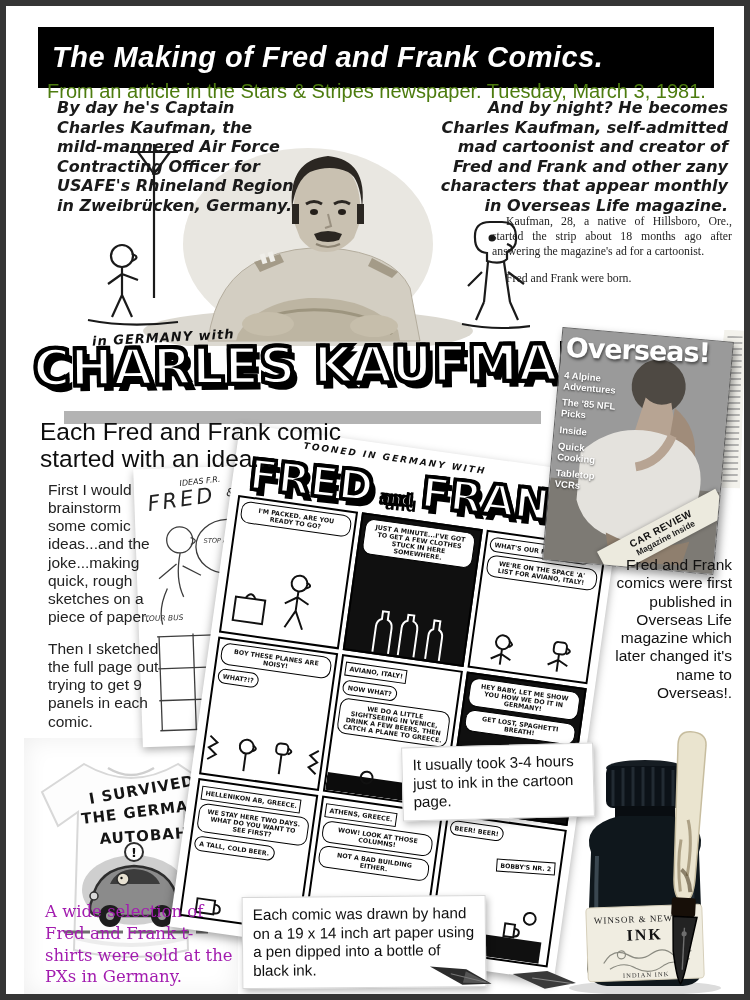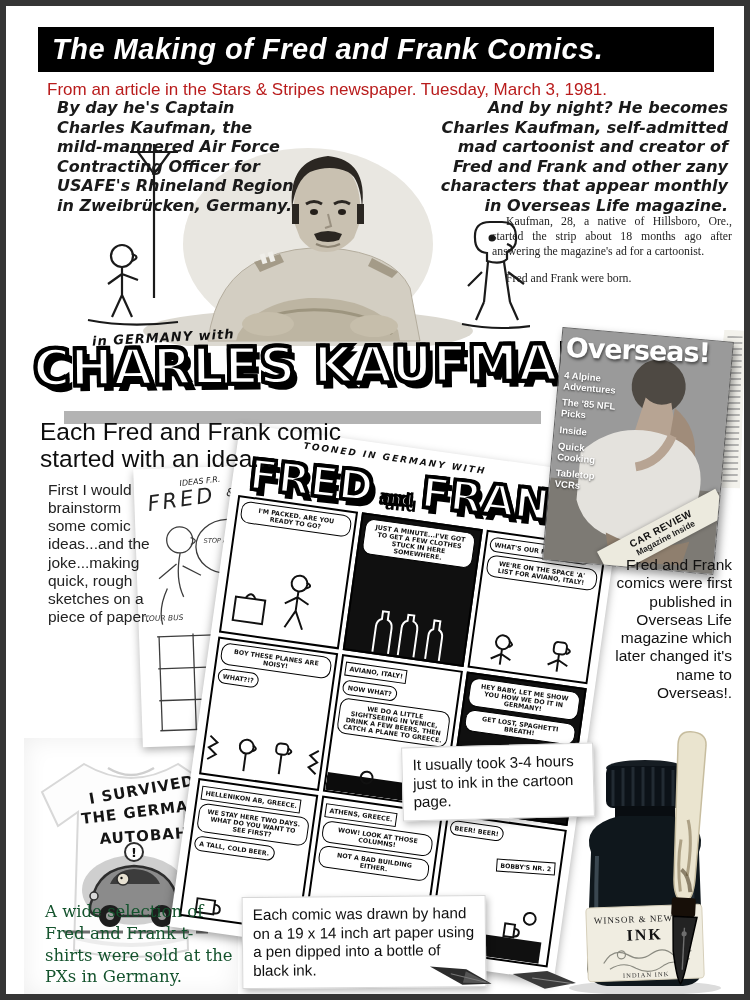--- a/index.html
+++ b/index.html
@@ -2,25 +2,25 @@
 <html><head>
 <meta charset="utf-8">
 <style>
   html,body{margin:0;padding:0;background:#888;}
   .page{position:relative;width:750px;height:1000px;background:#ffffff;overflow:hidden;
         font-family:"Liberation Sans",sans-serif;color:#111;}
   .frame{position:absolute;inset:0;border:6px solid #353535;z-index:60;pointer-events:none;}
   .abs{position:absolute;}
 
   
-  .header-bar{left:38px;top:27px;width:676px;height:45px;background:#000;z-index:5;
+  .header-bar{left:38px;top:27px;width:676px;height:61px;background:#000;z-index:5;
               display:flex;align-items:center;padding-left:14px;box-sizing:border-box;}
   .header-bar h1{margin:0;font-style:italic;font-weight:bold;font-size:29px;color:#fff;
                  font-family:"Liberation Sans",sans-serif;letter-spacing:.5px;}
-  .source-line{left:47px;top:80px;font-size:17px;color:#b91c1c;z-index:5;}
+  .source-line{left:47px;top:80px;font-size:20px;color:#4d7c0f;z-index:5;}
 
   .intro{font-family:"DejaVu Sans",sans-serif;font-style:italic;font-weight:600;
          font-size:16px;line-height:1.22;color:#1a1a1a;z-index:4;}
   .intro-left{left:57px;top:98px;width:245px;}
   .intro-right{left:428px;top:98px;width:300px;text-align:right;}
 
   
   .clipping{left:492px;top:202px;width:240px;font-family:"Liberation Serif",serif;
             font-size:11.8px;line-height:1.27;text-align:justify;color:#1d1d1d;z-index:3;}
   .clipping p{margin:12px 0 5px 0;text-indent:14px;}
@@ -97,21 +97,21 @@
   
   .note-box{background:#fff;border:1px solid #d7d7d7;box-shadow:2px 3px 7px rgba(0,0,0,.28);
             padding:8px 10px;font-size:15.2px;line-height:1.22;color:#111;z-index:9;box-sizing:border-box;}
   .ink-note{left:402px;top:745px;width:192px;transform:rotate(-1.5deg);}
   .draw-note{left:242px;top:896px;width:244px;transform:rotate(-0.5deg);}
 
   
   .tshirt-block{left:24px;top:738px;width:214px;height:258px;background:#fff;z-index:2;
                 box-shadow:inset 0 0 24px #ededed;}
   .tshirt-caption{left:45px;top:901px;width:195px;font-family:"DejaVu Serif","Liberation Serif",serif;
-                  font-size:16.5px;line-height:1.32;color:#14532d;z-index:9;}
+                  font-size:16.5px;line-height:1.32;color:#a21caf;z-index:9;}
 
   
   .ink-photo{z-index:8;}
   .nibs{z-index:10;}
 </style>
 </head>
 <body>
 
 <div class="page">
 
@@ -207,20 +207,21 @@
       <div class="l2">Magazine Inside</div>
     </div>
   </div>
 
   <div class="abs idea-heading">
     <div>Each Fred and Frank comic</div>
     <div>started with an idea...</div>
   </div>
   <div class="abs process">
     <p>First I would brainstorm some comic ideas...and the joke...making quick, rough sketches on a piece of paper.</p>
+    <p>Then I sketched the full page out trying to get 9 panels in each comic.</p>
   </div>
 
   <div class="abs sketch-page">
     <svg style="position:absolute;inset:0;" viewBox="0 0 198 278">
       <g font-family="DejaVu Sans, sans-serif" fill="#222">
         <text x="46" y="18" font-size="8" font-style="italic" transform="rotate(-4 46 18)">IDEAS F.R.</text>
         <text x="14" y="42" font-size="21" font-style="italic" letter-spacing="3" transform="rotate(-6 14 42)">FRED</text>
         <text x="92" y="30" font-size="11" font-style="italic">&amp;</text>
         <text x="106" y="40" font-size="19" font-style="italic" letter-spacing="2" transform="rotate(4 106 40)">FRANK</text>
       </g>

